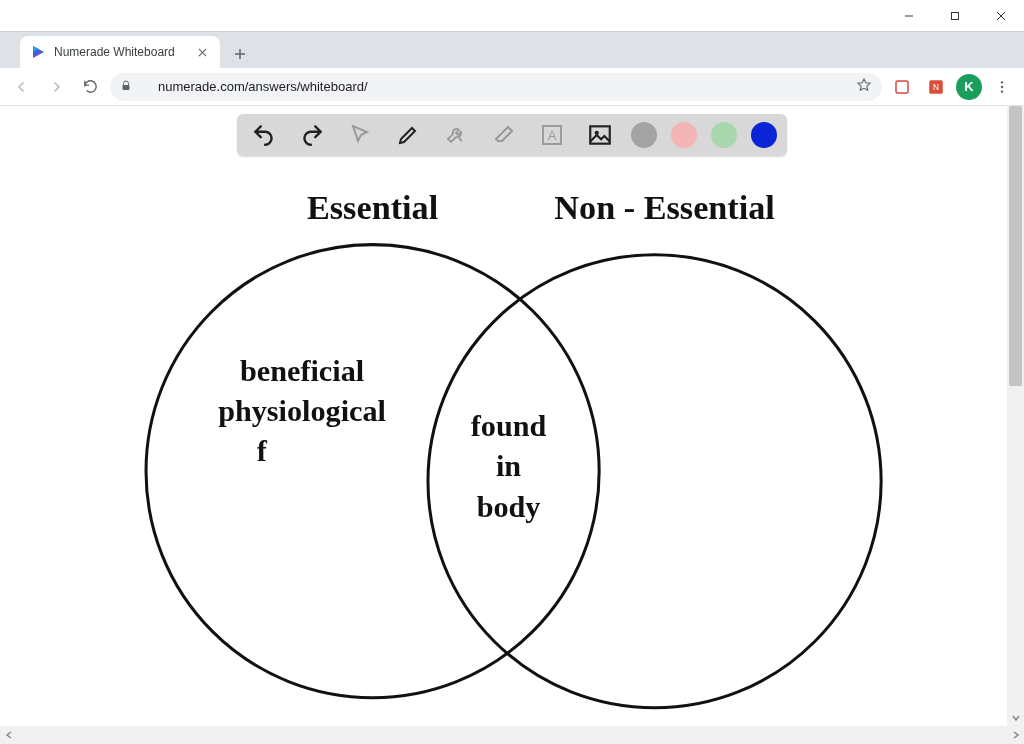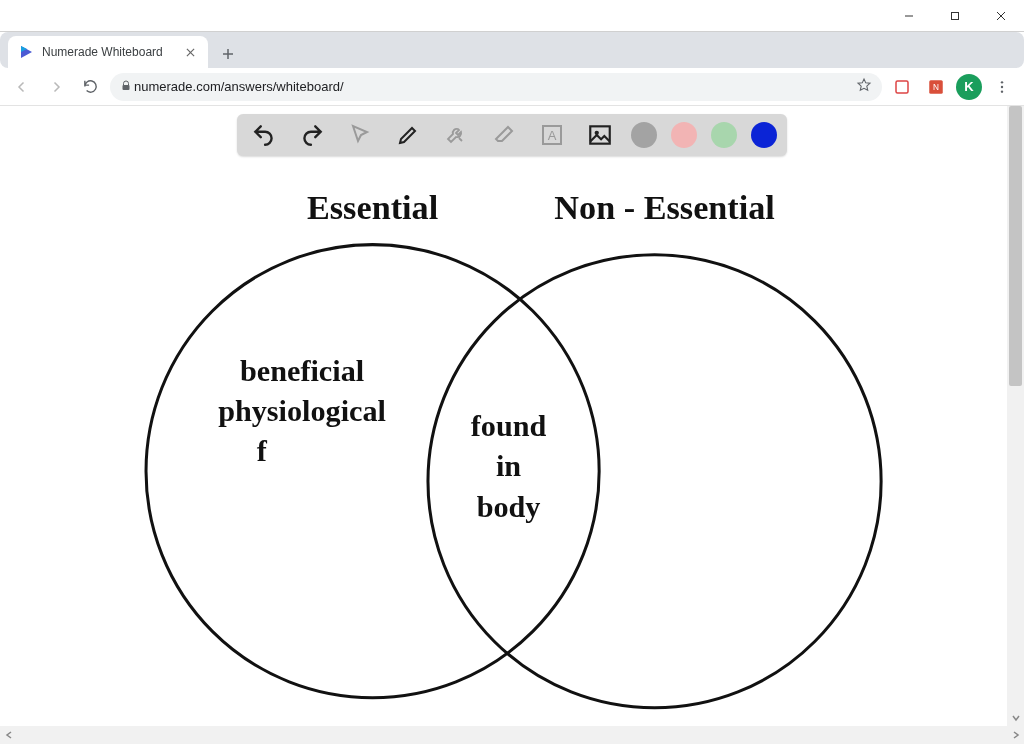--- a/index.html
+++ b/index.html
@@ -5,38 +5,38 @@
   * { box-sizing: border-box; margin: 0; padding: 0; }
   html, body { width: 1024px; height: 744px; overflow: hidden; font-family: "Segoe UI", Arial, sans-serif; background:#fff; }
   
   .titlebar {
     height: 32px; background:#fff; display:flex; align-items:center; justify-content:flex-end;
     border-bottom:1px solid #d0d0d0;
   }
   .win-btn { width:46px; height:32px; display:flex; align-items:center; justify-content:center; color:#333; font-size:12px; }
   
   .tabstrip {
-    height:36px; background:#dee1e6; display:flex; align-items:flex-end; padding-left:8px;border-radius:8px;
+    height:36px; background:#dee1e6; display:flex; align-items:flex-end; padding-left:20px;
   }
   .tab {
     height:32px; background:#fff; border-top-left-radius:8px; border-top-right-radius:8px;
     display:flex; align-items:center; padding:0 10px; min-width:200px; gap:8px; font-size:12px; color:#3c4043;
   }
   .tab .favicon { width:16px; height:16px; }
   .tab .title { flex:1; white-space:nowrap; overflow:hidden; text-overflow:ellipsis; }
   .tab .close { width:16px; height:16px; display:flex; align-items:center; justify-content:center; color:#666; }
   .newtab { width:28px; height:28px; margin-left:6px; display:flex; align-items:center; justify-content:center; color:#555; }
   
   .toolbar-row {
     height:38px; background:#fff; display:flex; align-items:center; padding:0 8px; gap:6px; border-bottom:1px solid #e3e3e3;
   }
   .nav-btn { width:28px; height:28px; display:flex; align-items:center; justify-content:center; border-radius:50%; color:#5f6368; }
   .nav-btn.disabled { color:#b9b9b9; }
   .omnibox {
-    flex:1; height:28px; background:#f1f3f4; border-radius:14px; display:flex; align-items:center; padding:0 10px; gap:0; color:#5f6368; font-size:13px;
+    flex:1; height:28px; background:#f1f3f4; border-radius:14px; display:flex; align-items:center; padding:0 10px; gap:24px; color:#5f6368; font-size:13px;
   }
   .omnibox .lock { width:14px; height:14px; color:#5f6368; }
   .omnibox .url { flex:1; white-space:nowrap; overflow:hidden; color:#202124; }
   .ext-icon { width:28px; height:28px; display:flex; align-items:center; justify-content:center; border-radius:4px; }
   .avatar { width:26px; height:26px; border-radius:50%; background:#1a9e5c; color:#fff; display:flex; align-items:center; justify-content:center; font-size:13px; font-weight:600; }
   
   .page {
     position:relative; width:1024px; height:calc(744px - 32px - 36px - 38px - 18px); 
     overflow:hidden; background:#fff;
   }

